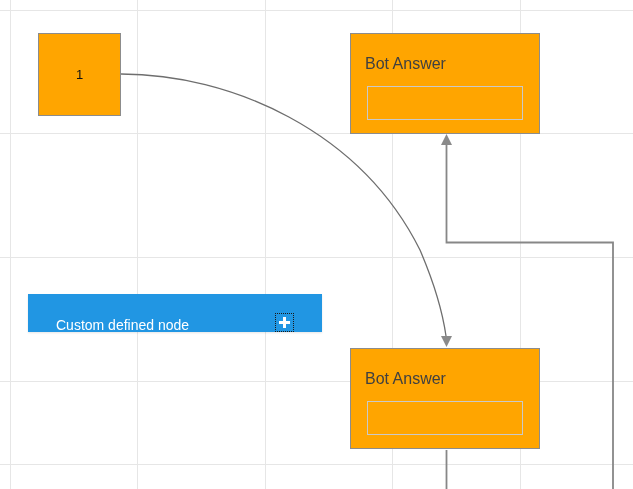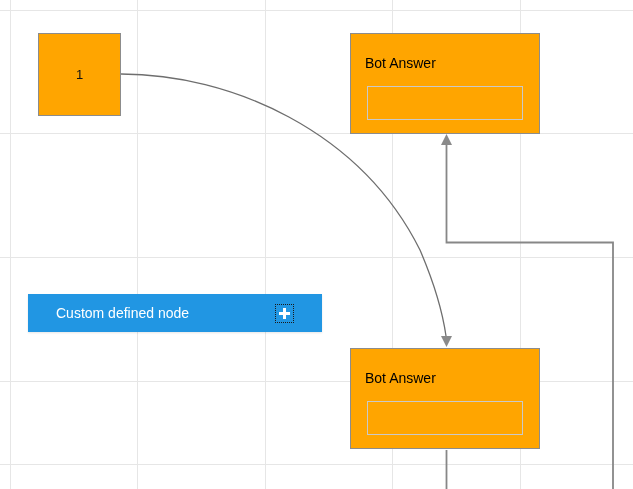--- a/index.html
+++ b/index.html
@@ -65,43 +65,43 @@
   }
   .node-start-label {
     font-size: 13px;
     color: #111111;
     line-height: 1;
   }
   .node-title {
     position: absolute;
     left: 14px;
     top: 22px;
-    font-size: 14px;
-    color: #000000;
+    font-size: 16px;
+    color: #404040;
     line-height: 1;
     white-space: nowrap;
   }
   .node-slot {
     position: absolute;
     left: 16px;
     top: 52px;
     right: 16px;
     height: 34px;
     box-sizing: border-box;
     border: 1px solid #c9c9c9;
     background: transparent;
   }
 
   
   .palette-chip {
     position: absolute;
     box-sizing: border-box;
     background: #2196e3;
     display: flex;
-    align-items: center;
+    align-items: flex-end;
     justify-content: space-between;
     padding: 0 28px 0 28px;
     box-shadow: 0 1px 2px rgba(0,0,0,0.10);
     gap: 43px;
   }
   .palette-chip-label {
     font-size: 14px;
     color: #ffffff;
     line-height: 1;
     white-space: nowrap;

